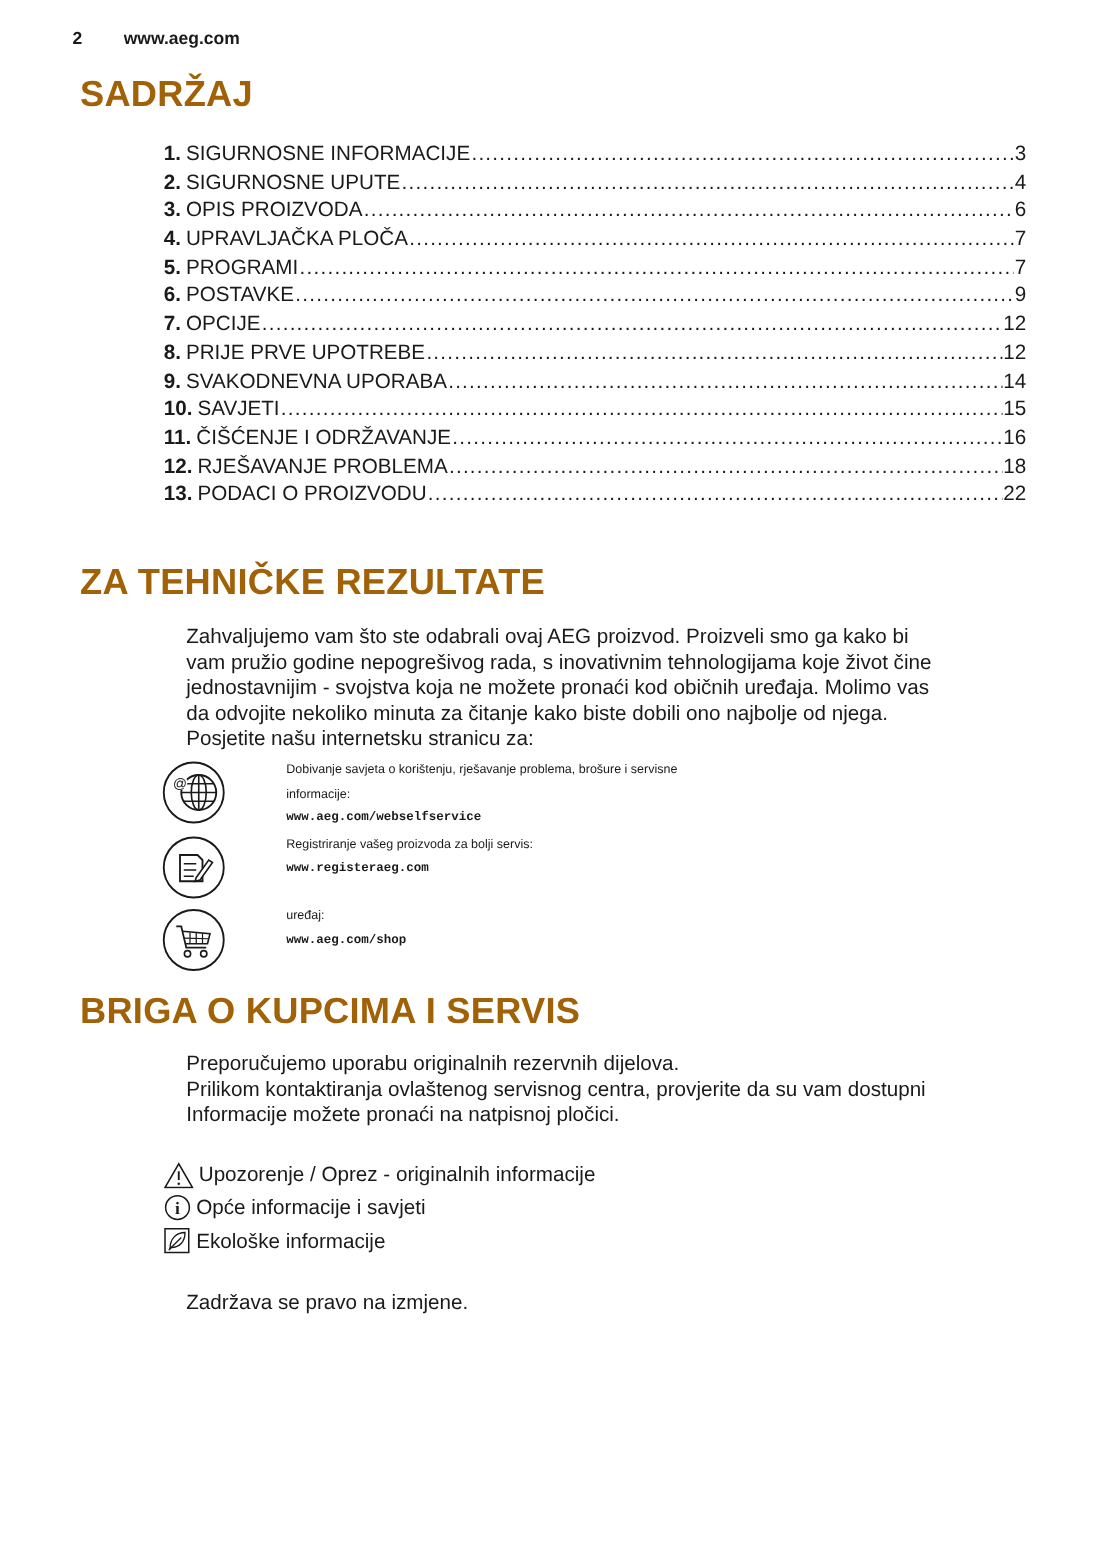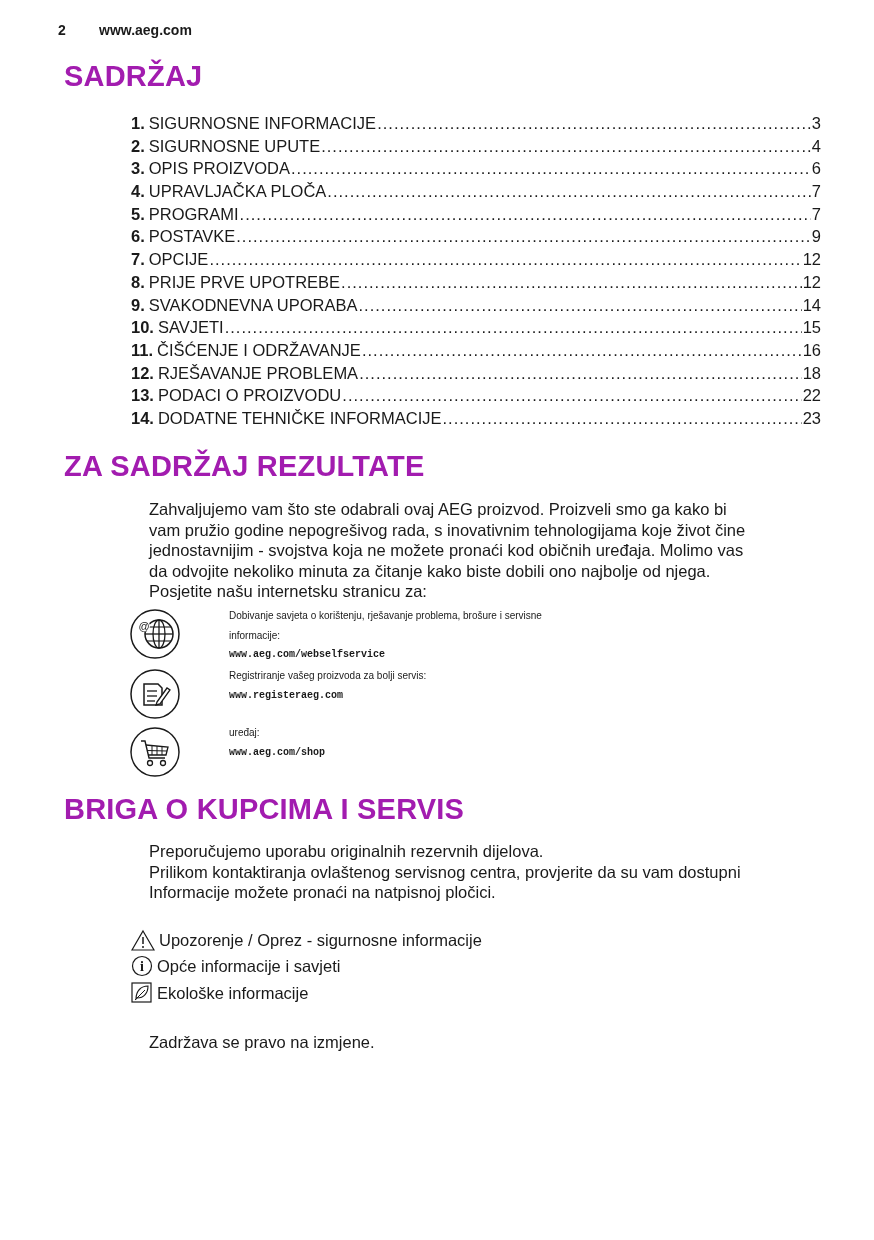--- a/index.html
+++ b/index.html
@@ -14,21 +14,21 @@
 
     .running-header {
       position: absolute; top: 22px; left: 58px;
       font-size: 14px; font-weight: bold; color: #1a1a1a;
       display: flex; gap: 0;
     }
     .running-header .page-num { width: 41px; }
 
     h1.section-title {
       position: absolute; left: 64px;
-      font-size: 29px; font-weight: bold; color: #a21caf;
+      font-size: 29px; font-weight: bold; color: #a16207;
       letter-spacing: 0.2px;
     }
 
     .toc {
       position: absolute; top: 112px; left: 131px; width: 690px;
       list-style: none;
     }
     .toc li {
       display: flex; align-items: baseline;
       height: 22.7px; font-size: 16.5px; line-height: 22.7px;
@@ -152,29 +152,23 @@
         <span class="title">RJEŠAVANJE PROBLEMA</span>
         <span class="leader"></span>
         <span class="pg">18</span>
       </li>
     <li>
         <span class="num">13.</span>
         <span class="title">PODACI O PROIZVODU</span>
         <span class="leader"></span>
         <span class="pg">22</span>
       </li>
-    <li>
-        <span class="num">14.</span>
-        <span class="title">DODATNE TEHNIČKE INFORMACIJE</span>
-        <span class="leader"></span>
-        <span class="pg">23</span>
-      </li>
   </ul>
 
-  <h1 class="section-title" style="top:450px;">ZA SADRŽAJ REZULTATE</h1>
+  <h1 class="section-title" style="top:450px;">ZA TEHNIČKE REZULTATE</h1>
 
   <div class="body-text" style="top:499px;">
     <div>Zahvaljujemo vam što ste odabrali ovaj AEG proizvod. Proizveli smo ga kako bi</div>
     <div>vam pružio godine nepogrešivog rada, s inovativnim tehnologijama koje život čine</div>
     <div>jednostavnijim - svojstva koja ne možete pronaći kod običnih uređaja. Molimo vas</div>
     <div>da odvojite nekoliko minuta za čitanje kako biste dobili ono najbolje od njega.</div>
     <div>Posjetite našu internetsku stranicu za:</div>
   </div>
 
   <div class="service-list">
@@ -239,21 +233,21 @@
     <div>Prilikom kontaktiranja ovlaštenog servisnog centra, provjerite da su vam dostupni</div>
     <div>Informacije možete pronaći na natpisnoj pločici.</div>
   </div>
 
   <div class="legend-item" style="top:929px;">
     <svg width="24" height="22" viewBox="0 0 24 22">
       <path d="M12 2 L23 21 L1 21 Z" fill="none" stroke="#1a1a1a" stroke-width="1.2"></path>
       <line x1="12" y1="8" x2="12" y2="15" stroke="#1a1a1a" stroke-width="1.5"></line>
       <circle cx="12" cy="18" r="1" fill="#1a1a1a"></circle>
     </svg>
-    <span>Upozorenje / Oprez - sigurnosne informacije</span>
+    <span>Upozorenje / Oprez - originalnih informacije</span>
   </div>
 
   <div class="legend-item" style="top:955px;">
     <svg width="22" height="22" viewBox="0 0 22 22">
       <circle cx="11" cy="11" r="9.5" fill="none" stroke="#1a1a1a" stroke-width="1.2"></circle>
       <text x="11" y="16" text-anchor="middle" font-size="14" font-weight="bold" font-family="Liberation Serif, serif" fill="#1a1a1a">i</text>
     </svg>
     <span>Opće informacije i savjeti</span>
   </div>
 

